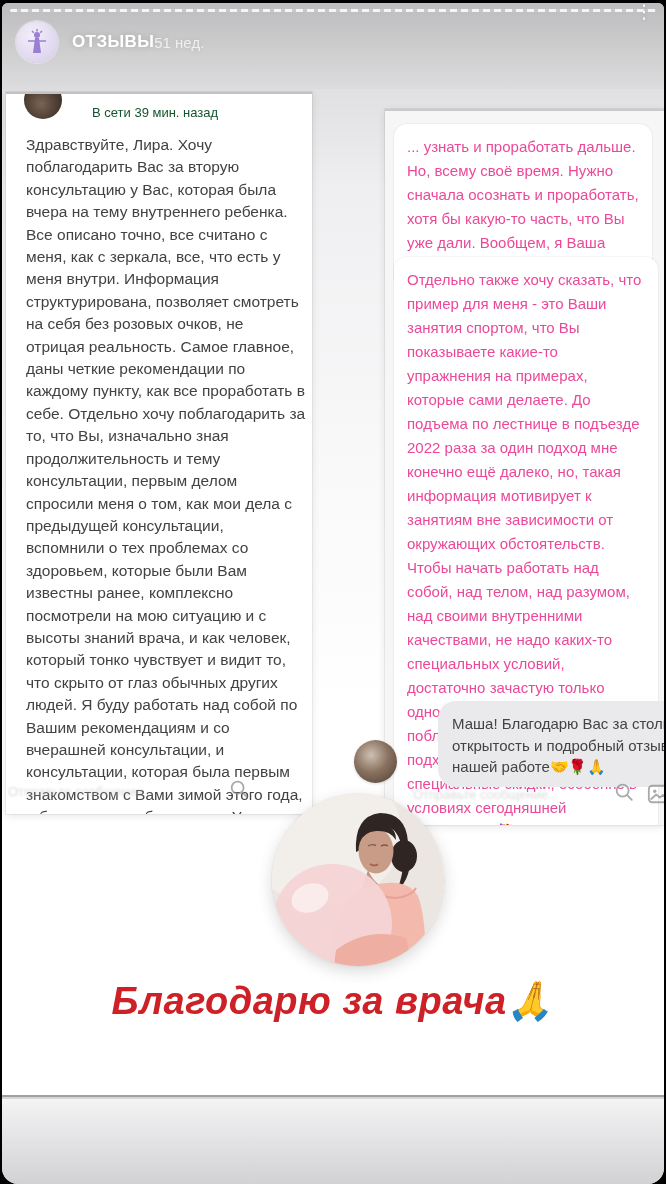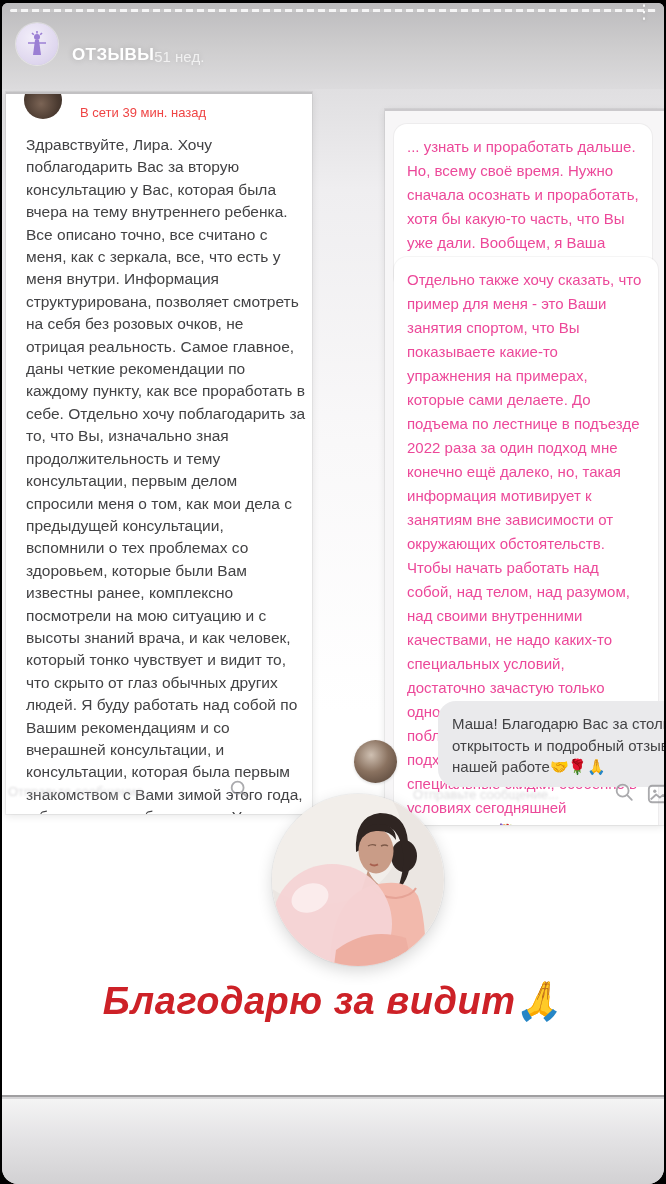--- a/index.html
+++ b/index.html
@@ -8,21 +8,21 @@
   .stage { position:relative; width:666px; height:1184px; background:#000; }
 
   
   .story-card { position:absolute; left:2px; top:3px; width:662px; height:1181px;
     background:#d5d4d6; border-radius:6px 6px 16px 16px; overflow:hidden; }
   .header-zone { position:absolute; left:0; top:0; width:662px; height:86px;
     background:linear-gradient(180deg,#bcbbbd 0%,#cfcecf 55%,#dcdbdd 100%); }
   .progress-bar { position:absolute; left:8px; right:8px; top:6px; height:3px; border-radius:2px;
     background:repeating-linear-gradient(90deg, rgba(255,255,255,.85) 0 7px, rgba(255,255,255,.15) 7px 11px); }
   .story-header { position:absolute; left:14px; top:16px; right:20px; height:46px;
-    display:flex; align-items:flex-end; }
+    display:flex; align-items:center; }
   .story-avatar { width:42px; height:42px; border-radius:50%;
     background:radial-gradient(circle at 40% 35%, #f3effa 0%, #ded6ee 70%, #cfc4e6 100%);
     display:flex; align-items:center; justify-content:center; flex:0 0 auto;
     box-shadow:0 0 0 1px rgba(255,255,255,.4); }
   .story-title { margin-left:14px; color:#fff; font-weight:bold; font-size:17px; letter-spacing:.4px;
     text-shadow:0 0 6px rgba(0,0,0,.18); }
   .story-age { color:rgba(255,255,255,.72); font-size:15px;
     text-shadow:0 0 6px rgba(0,0,0,.12); }
   .menu-dots { position:absolute; right:10px; top:2px; color:rgba(255,255,255,.9);
     font-size:19px; line-height:13px; letter-spacing:0; width:20px; text-align:center;
@@ -37,21 +37,21 @@
 
   
   .chat-card { position:absolute; background:#fff; overflow:hidden;
     box-shadow:0 0 0 1px rgba(0,0,0,.05), 0 2px 8px rgba(0,0,0,.10); }
   .chat-left { left:4px; top:3px; width:306px; height:722px; border-top:2px solid rgba(120,118,122,.45); }
   .chat-right { left:383px; top:20px; width:279px; height:716px; background:#f7f6f7;
     border-top:2px solid rgba(120,118,122,.35); }
 
   .status-avatar { position:absolute; left:18px; top:-13px; width:38px; height:38px; border-radius:50%;
     background:radial-gradient(circle at 45% 60%, #7b6455 0%, #4a3a30 55%, #2f2620 100%); }
-  .status-text { position:absolute; left:74px; top:11px; color:#ef4444; font-size:13px; }
+  .status-text { position:absolute; left:86px; top:11px; color:#14532d; font-size:13px; }
   .left-message { position:absolute; left:20px; top:40px; width:280px;
     color:#424244; font-size:15.5px; line-height:22.4px; }
 
   .bubble { background:#fff; border-radius:13px; box-shadow:0 0 0 1px rgba(0,0,0,.04);
     color:#ec4899; font-size:15px; line-height:24px; padding:11px 13px; }
   .bubble-1 { position:absolute; left:9px; top:13px; width:258px; }
   .bubble-2 { position:absolute; left:9px; top:146px; width:264px; }
   .reply-bubble { position:absolute; left:53px; top:590px; width:260px; height:86px;
     background:#eaeaec; border-radius:18px; padding:12px 14px; color:#434345;
     font-size:15px; line-height:21.5px; }
@@ -152,18 +152,18 @@
           <path d="M109 52 q4 -2 7 0" stroke="#7d5a49" stroke-width="1.4" fill="none"></path>
           <path d="M98 70 q4 2.6 8 .4" stroke="#a8604f" stroke-width="2" fill="none"></path>
           <path d="M58 172 Q58 106 98 92 Q134 82 146 102 Q154 124 154 172 Z" fill="#f2b9ac"></path>
           <path d="M100 92 Q108 104 124 104 Q140 102 144 94" stroke="#e6a396" stroke-width="2" fill="none"></path>
           <circle cx="60" cy="130" r="60" fill="#f5d3d4" opacity="0.96"></circle>
           <ellipse cx="38" cy="104" rx="19" ry="14" fill="#ffffff" opacity="0.55" transform="rotate(-20 38 104)"></ellipse>
           <path d="M64 156 Q96 132 134 144 L140 172 L62 172 Z" fill="#eeafa2"></path>
         </svg>
       </div>
 
-      <div class="caption">Благодарю за видит🙏</div>
+      <div class="caption">Благодарю за врача🙏</div>
     </div>
 
     <div class="bottom-zone"></div>
   </div>
 </div>
 
 </body></html>

